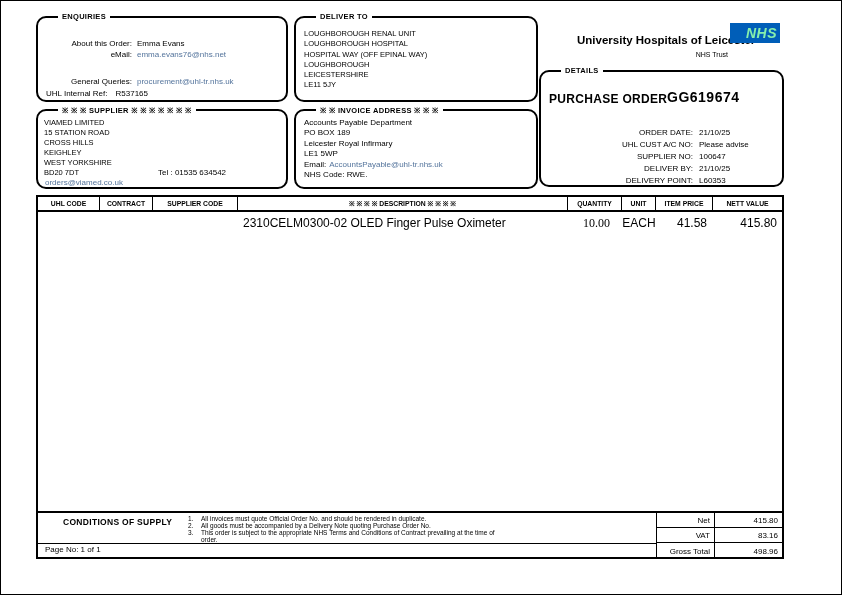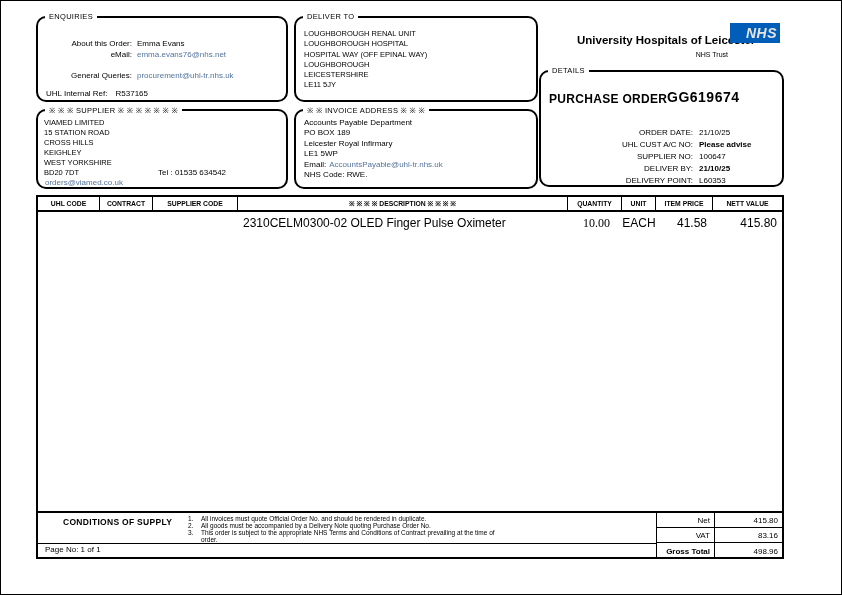--- a/index.html
+++ b/index.html
@@ -2,52 +2,52 @@
 <html><head>
 <meta charset="utf-8">
 <style>
   *{margin:0;padding:0;box-sizing:border-box;}
   html,body{width:842px;height:595px;overflow:hidden;}
   body{font-family:"Liberation Sans",sans-serif;background:#ffffff;color:#000;}
   .page{position:relative;width:842px;height:595px;background:#fff;border:1px solid #000;}
 
   
   .box{position:absolute;border:2px solid #000;border-radius:10px;background:#fff;font-size:8px;}
-  .legend{position:absolute;top:-6px;left:7px;background:#fff;padding:0 4px;font-size:7.5px;font-weight:normal;white-space:nowrap;letter-spacing:.3px;}
+  .legend{position:absolute;top:-6px;left:20px;background:#fff;padding:0 4px;font-size:7.5px;font-weight:bold;white-space:nowrap;letter-spacing:.3px;}
   .email{color:#54749c;}
 
   
   .enquiries-box{left:35px;top:15px;width:252px;height:86px;}
   .enq-row{position:absolute;display:flex;left:6px;right:4px;}
   .enq-label{width:88px;text-align:right;flex:none;}
   .enq-value{margin-left:5px;white-space:nowrap;}
-  .row-0{top:21px;} .row-1{top:32px;} .row-2{top:53px;}
+  .row-0{top:21px;} .row-1{top:32px;} .row-2{top:59px;}
   .enq-ref{position:absolute;left:8px;top:71px;display:flex;}
   .enq-ref .ref-val{margin-left:8px;}
 
   
   .deliver-box{left:293px;top:15px;width:244px;height:86px;padding:11px 0 0 8px;}
   .addr-line{font-size:7.5px;line-height:10.3px;white-space:nowrap;}
 
   
   .trust-name{position:absolute;left:576px;top:33px;font-size:11.5px;font-weight:bold;white-space:nowrap;}
-  .nhs-logo{position:absolute;left:729px;top:22px;width:50px;height:20px;background:#005EB8;color:#e5e5e5;
+  .nhs-logo{position:absolute;left:729px;top:22px;width:50px;height:20px;background:#005EB8;color:#86efac;
             display:flex;align-items:center;justify-content:flex-end;padding-right:3px;
             font-weight:bold;font-style:italic;font-size:14px;letter-spacing:.5px;}
   .nhs-trust{position:absolute;left:576px;top:50px;width:151px;text-align:right;font-size:7px;}
 
   
   .details-box{left:538px;top:69px;width:245px;height:117px;}
   .po-title{position:absolute;left:8px;top:20px;font-size:12px;font-weight:bold;letter-spacing:.3px;white-space:nowrap;}
   .po-number{position:absolute;left:126px;top:17px;font-size:14px;font-weight:bold;letter-spacing:.5px;white-space:nowrap;}
   .dfield{position:absolute;left:0;display:flex;width:100%;}
   .dlabel{width:152px;text-align:right;flex:none;}
   .dvalue{margin-left:6px;white-space:nowrap;}
   .df-0{top:56px;} .df-1{top:68px;} .df-2{top:80px;} .df-3{top:92px;} .df-4{top:104px;}
-  .bold{font-weight:bold;text-align:center;}
+  .bold{font-weight:normal;text-align:center;}
 
   
   .supplier-box{left:35px;top:108px;width:252px;height:80px;padding:7px 0 0 6px;}
   .sup-line{font-size:7.5px;line-height:10px;white-space:nowrap;}
   .sup-tel{position:absolute;left:120px;top:57px;white-space:nowrap;}
   .sup-email{position:absolute;left:7px;top:67px;white-space:nowrap;}
 
   
   .invoice-box{left:293px;top:108px;width:244px;height:80px;padding:7px 0 0 8px;}
   .inv-line{font-size:8px;line-height:10.4px;white-space:nowrap;}

